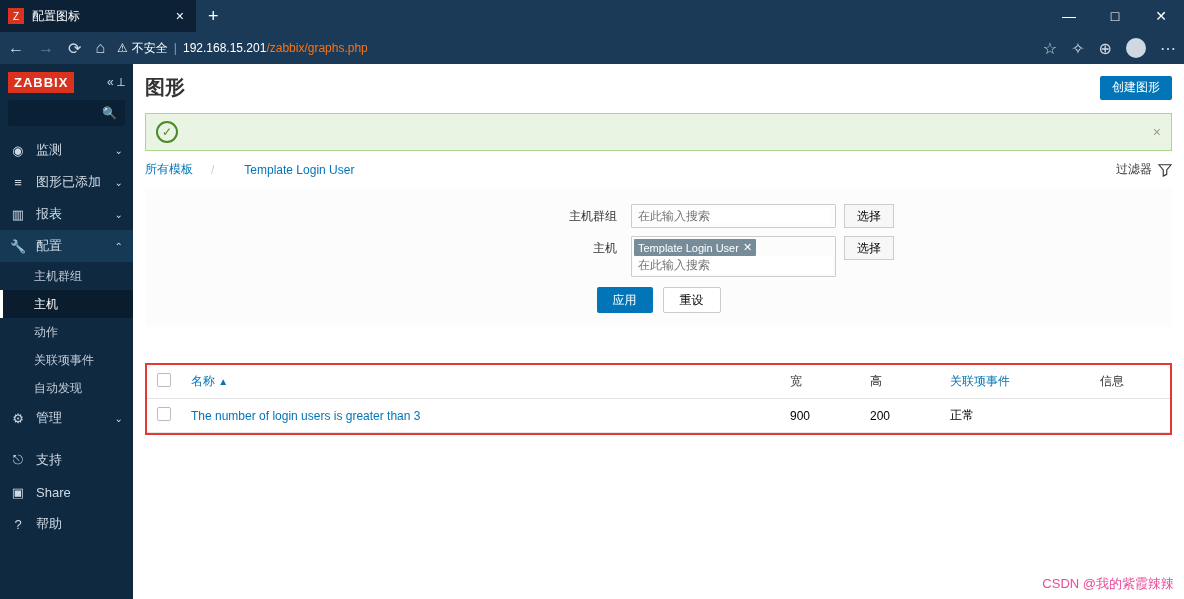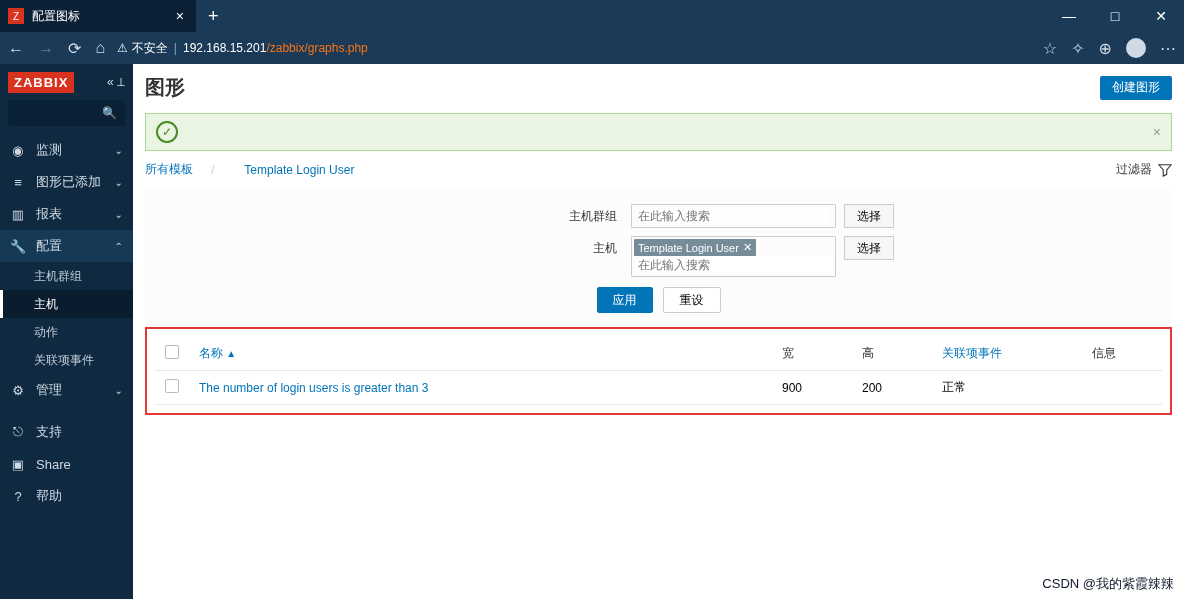--- a/index.html
+++ b/index.html
@@ -67,34 +67,34 @@
 .form-input input { border:none; outline:none; width:100%; font-size:12px; color:#333; }
 .multiselect-box { width:205px; border:1px solid #ccc; border-radius:1px; padding:2px; }
 .tag-pill { display:inline-flex; align-items:center; background:#768d99; color:#fff; padding:2px 4px; font-size:11px; border-radius:1px; }
 .tag-pill .x { margin-left:4px; }
 .ms-search { border:none; outline:none; font-size:12px; color:#999; width:100%; padding:2px 4px; }
 .select-btn { height:24px; border:1px solid #ccc; background:#f7f7f7; padding:0 12px; font-size:12px; cursor:pointer; }
 .btn-row { display:flex; justify-content:center; gap:10px; margin-top:10px; }
 .btn-primary { background:#0275b8; color:#fff; border:none; height:26px; padding:0 16px; font-size:12px; border-radius:2px; cursor:pointer; }
 .btn-secondary { background:#fff; border:1px solid #ccc; height:26px; padding:0 16px; font-size:12px; border-radius:2px; cursor:pointer; }
 
-.table-wrap { border:2px solid #e43834; padding:8px; }
+.table-wrap { border:2px solid #e43834; padding:0;margin-top:36px; }
 table { width:100%; border-collapse:collapse; }
 th, td { text-align:left; padding:8px 10px; font-size:12px; border-bottom:1px solid #e6e6e6; }
 th { color:#0275b8; font-weight:normal; cursor:pointer; }
 th.plain { color:#333; cursor:default; }
 .sort-arrow { font-size:10px; }
 td a { color:#0275b8; text-decoration:none; }
 .checkbox { width:14px; height:14px; border:1px solid #bbb; display:inline-block; border-radius:2px; }
 .table-footer { text-align:right; padding:8px 10px; font-size:12px; color:#666; background:#f7f7f7; }
 
 .bulk-row { display:flex; align-items:center; gap:10px; margin-top:10px; font-size:12px; color:#999; }
 .bulk-btn { border:1px solid #ddd; background:#f2f2f2; color:#aaa; padding:5px 12px; border-radius:2px; cursor:not-allowed; }
 
-.watermark { position:fixed; bottom:6px; right:10px; color:#0f172a; font-size:13px; }
+.watermark { position:fixed; bottom:6px; right:10px; color:#ec4899; font-size:13px; }
 
 .funnel { width:14px; height:14px; display:inline-block; }
 </style>
 </head>
 <body>
 
 <div class="browser-bar">
   <div class="tab">
     <div class="tab-favicon">Z</div>
     <span class="tab-title">配置图标</span>
@@ -157,20 +157,21 @@
         <li class="menu-item expanded">
           <span class="menu-icon">🔧</span>
           <span>配置</span>
           <span class="menu-arrow">⌃</span>
         </li>
         <ul class="submenu">
           <li class="submenu-item">主机群组</li>
           <li class="submenu-item active">主机</li>
           <li class="submenu-item">动作</li>
           <li class="submenu-item">关联项事件</li>
+          <li class="submenu-item">自动发现</li>
         </ul>
         <li class="menu-item">
           <span class="menu-icon">⚙</span>
           <span>管理</span>
           <span class="menu-arrow">⌄</span>
         </li>
       </ul>
     <ul class="menu sub-group" id="bottom-menu">
         <li class="menu-item">
           <span class="menu-icon">⎋</span>

